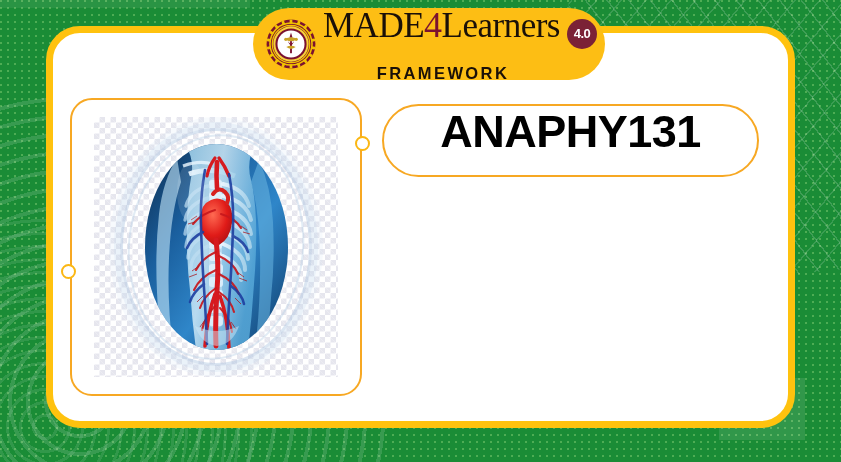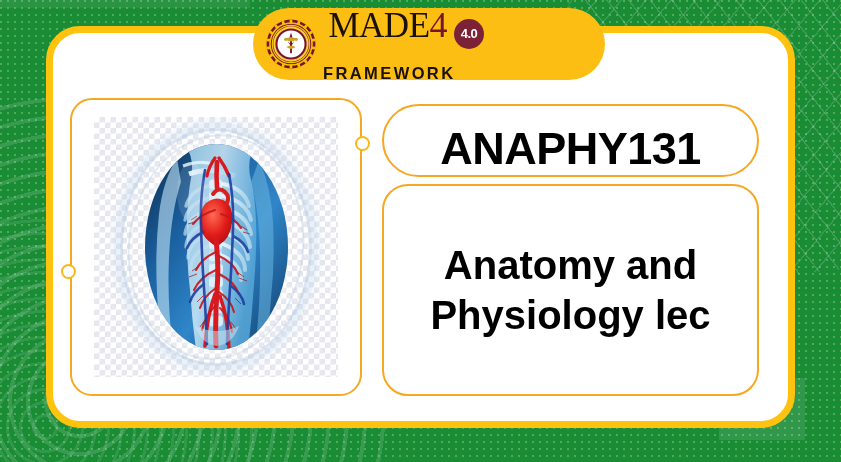--- a/index.html
+++ b/index.html
@@ -261,21 +261,21 @@
   #code-box {
     position: absolute;
     left: 336px;
     top: 78px;
     width: 377px;
     height: 73px;
     border: 2px solid #F7A823;
     border-radius: 37px;
     box-sizing: border-box;
     display: flex;
-    align-items: flex-end;
+    align-items: flex-start;
     justify-content: center;
   }
   #code-text {
     font-family: "Liberation Sans", sans-serif;
     font-weight: bold;
     font-size: 45px;
     color: #000000;
     letter-spacing: -0.5px;
   }
 
@@ -370,20 +370,21 @@
             </g>
           </g>
         </g>
       </svg>
     </div>
 
     <div class="brandblock">
       <div class="brandline">
         <span class="brand-made">MADE</span>
         <span class="brand-four">4</span>
+        <span class="brand-learners">Learners</span>
         <span class="badge40">4.0</span>
       </div>
       <div class="brand-framework">FRAMEWORK</div>
     </div>
   </div>
 
   <div id="inner">
 
     <div id="image-panel">
       <div id="checker">
@@ -512,18 +513,15 @@
       </div>
     </div>
 
     <div class="connector left"></div>
     <div class="connector right"></div>
 
     <div id="code-box">
       <span id="code-text">ANAPHY131</span>
     </div>
 
-    <div id="title-box">
-      <span id="title-text">Anatomy and Physiology lec</span>
-    </div>
 
   </div>
 </div>
 
 </body></html>

